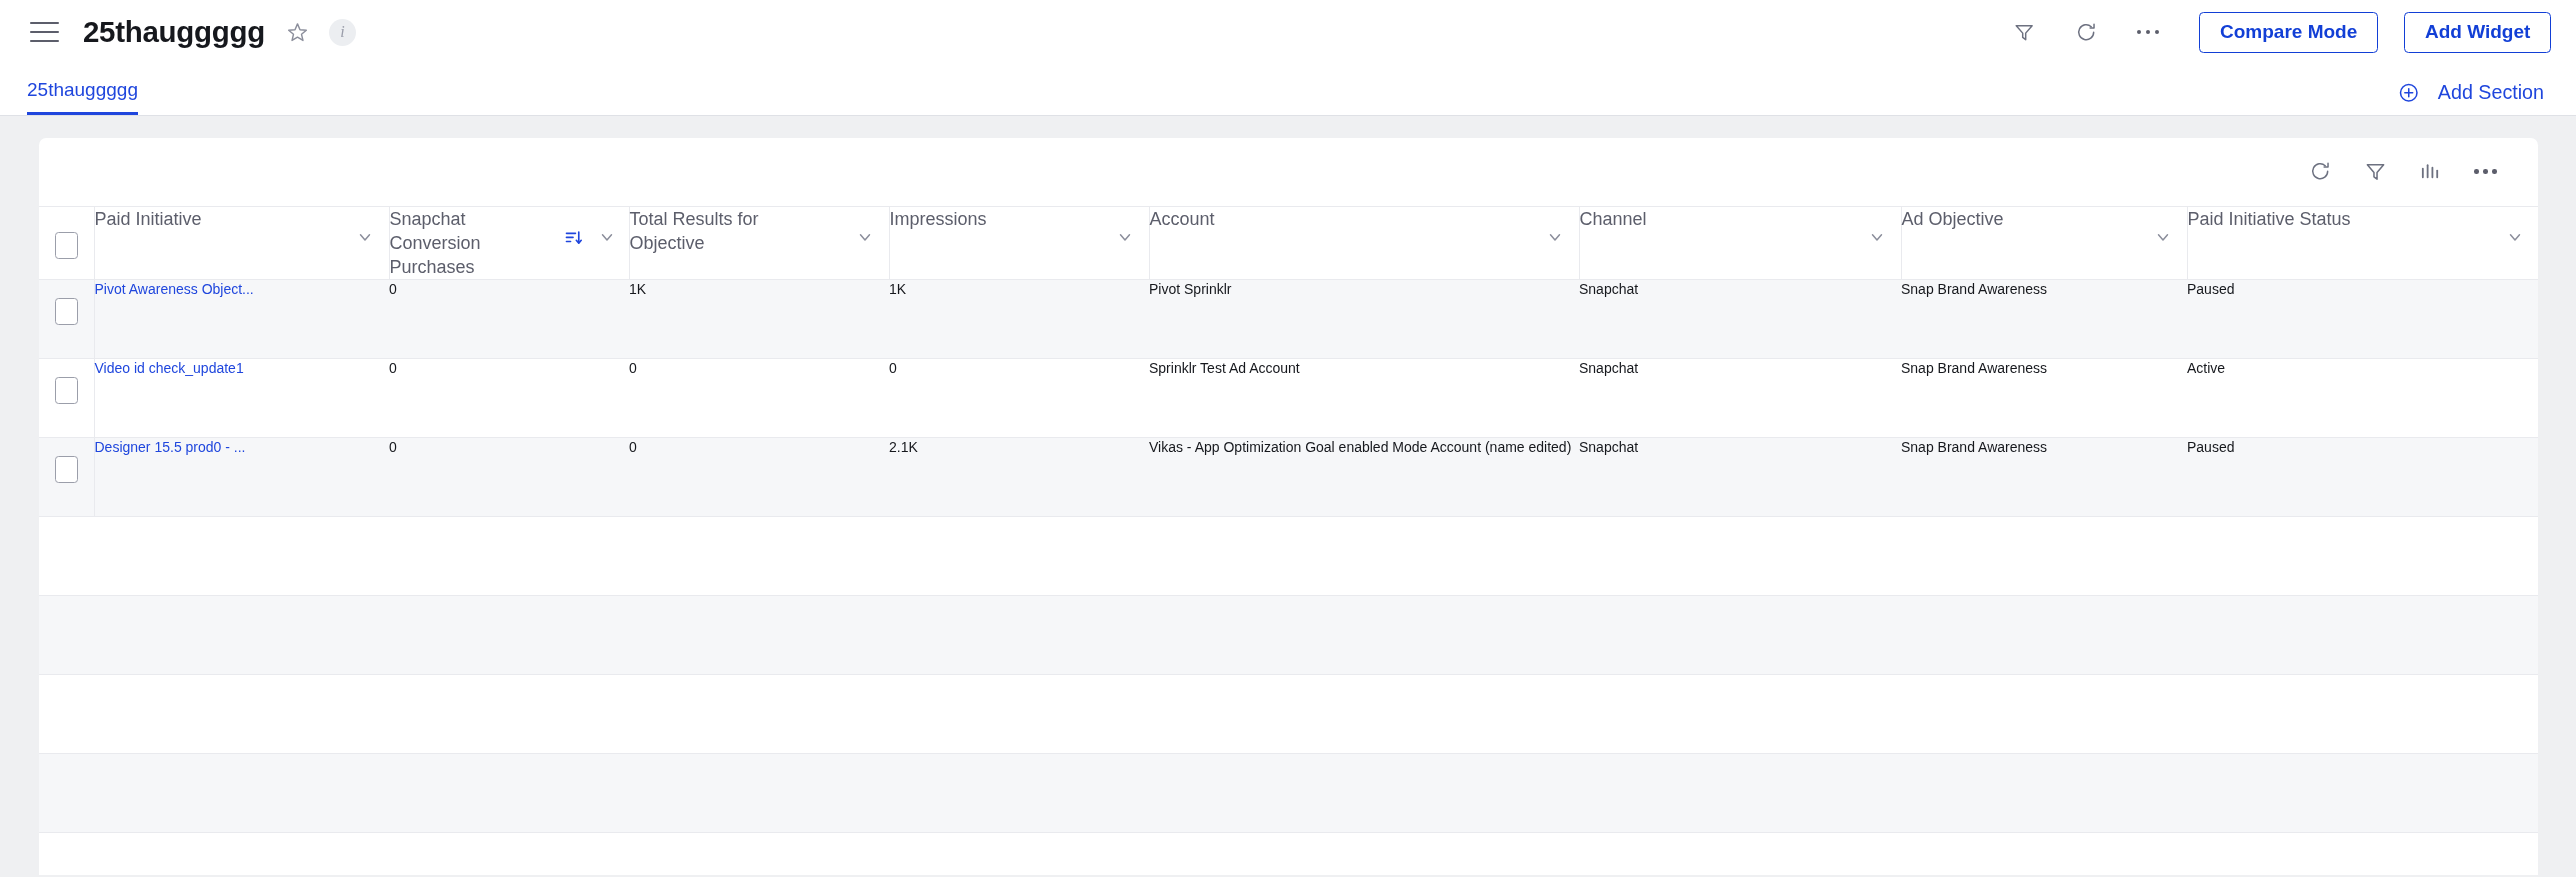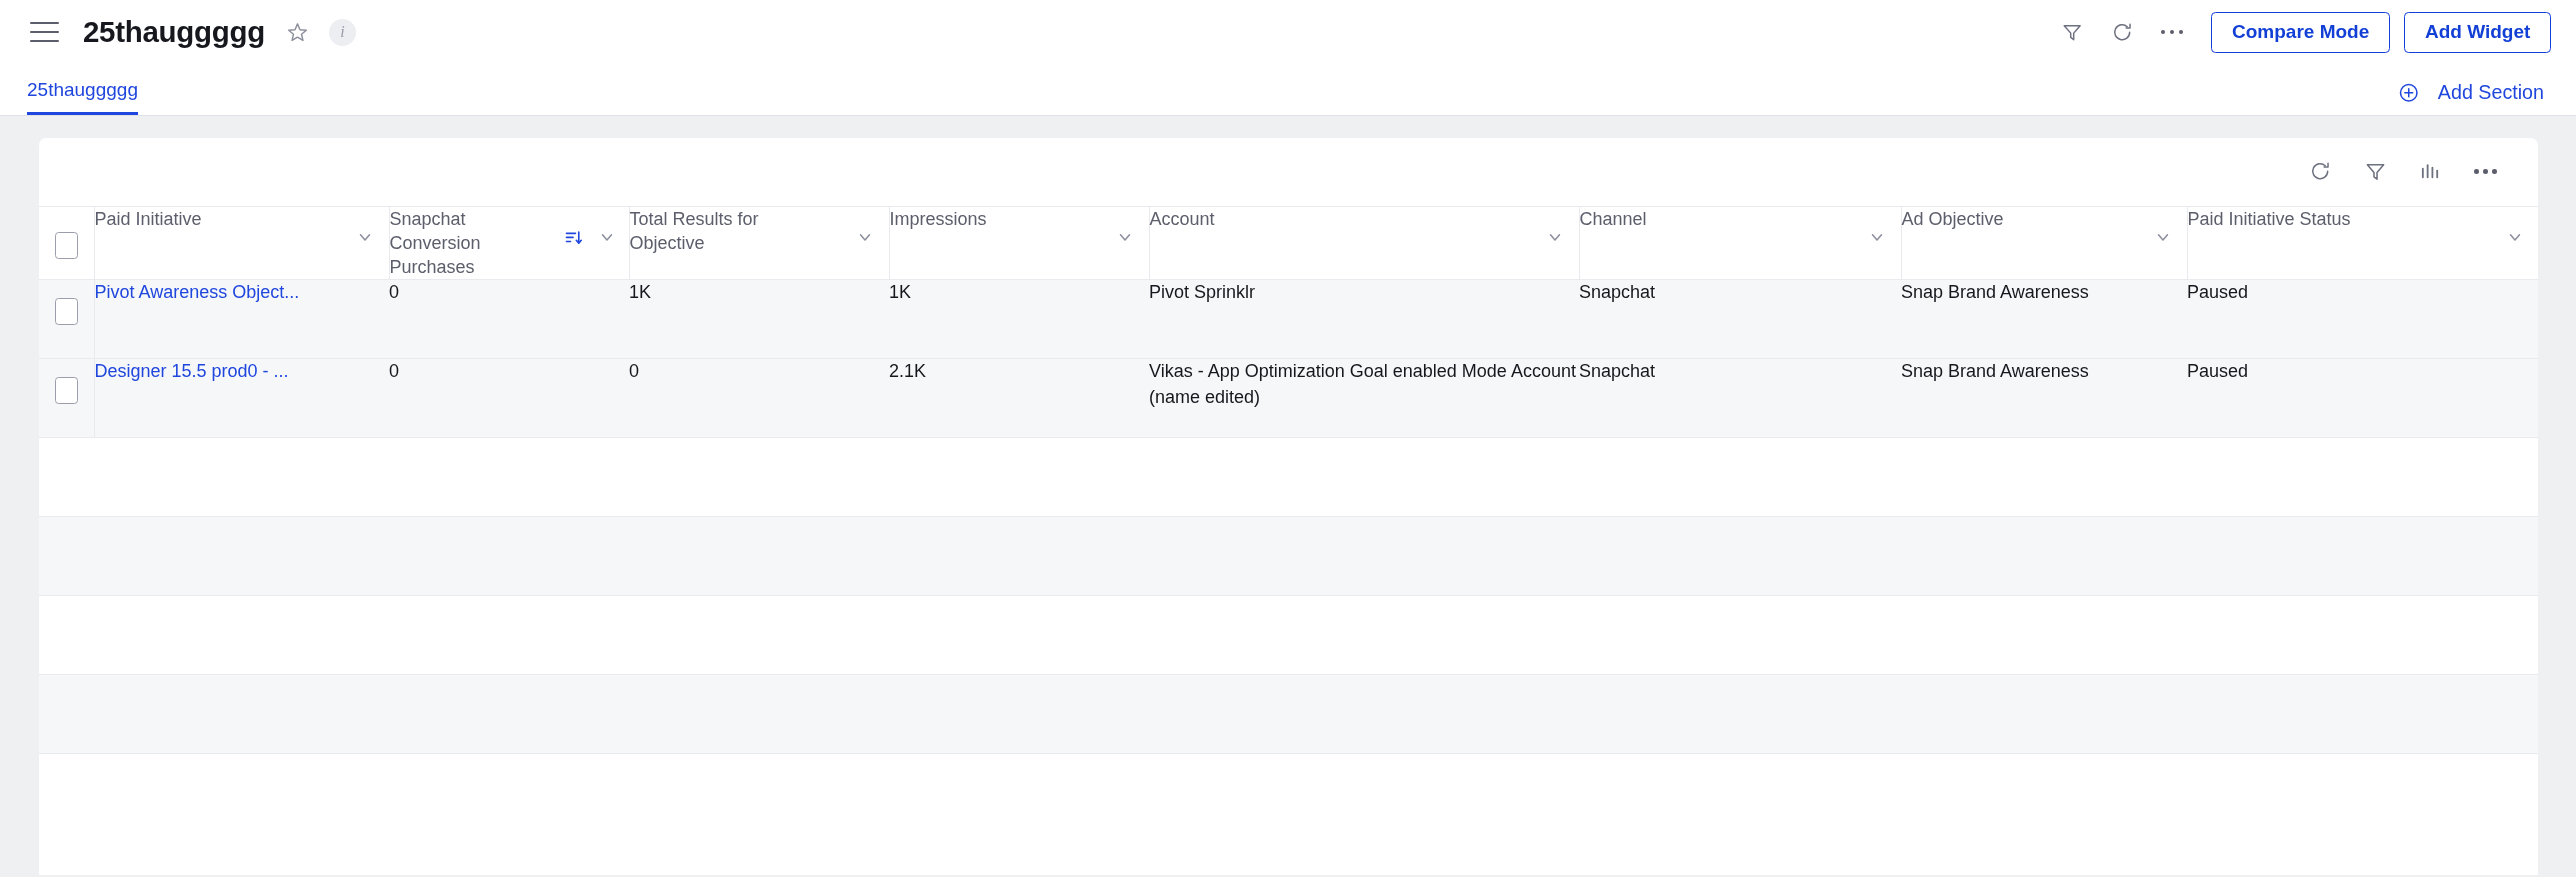--- a/index.html
+++ b/index.html
@@ -54,21 +54,21 @@
     background: #f7f8fa;
     border-radius: 5.4px;
     display: flex; align-items: center; gap: 12.5px;
     cursor: pointer;
   }
   .daterange .dr-label { font-size: 19px; color: #8b8e9b; white-space: nowrap; }
   .daterange .dr-value { font-size: 19px; color: #16181d; font-weight: bold; white-space: nowrap; }
 
   .topbar-right {
     position: absolute; right: 25px; top: 0; height: 64px;
-    display: flex; align-items: center; gap: 0;
+    display: flex; align-items: center; gap: 12px;
   }
   .ticon {
     width: 50px; height: 47px;
     display: flex; align-items: center; justify-content: center;
     cursor: pointer;
   }
   .dots { display: flex; gap: 4.5px; align-items: center; }
   .dots i { width: 4.5px; height: 4.5px; border-radius: 50%; background: #5c5e6b; display:block; }
 
   .btn-outline {
@@ -198,21 +198,21 @@
   .chkwrap {
     display: flex; align-items: center; justify-content: center;
     height: 100%;
   }
   thead .chkwrap { padding-top: 25px; align-items: flex-start; }
 
   tbody tr { height: 79px; }
   tbody tr.alt td { background: #f6f7f9; }
   tbody tr td { background: #ffffff; }
   tbody td {
-    font-size: 18px;
+    font-size: 14px;
     color: #16181d;
     padding: 19.7px 19.7px 0 19.7px;
     line-height: 1.4;
     border-right: none;
   }
   tbody td.checkcol { padding: 0; }
   tbody td.checkcol .chkwrap { padding-top: 18px; align-items: flex-start; }
   tbody td.sep { border-left: 1.8px solid #e9eaee; }
   td a.link {
     color: #1f46dd;
@@ -424,20 +424,35 @@
           </td>
           <td class="sep"><a class="link">Pivot Awareness Object...</a></td>
           <td>0</td>
           <td>1K</td>
           <td>1K</td>
           <td>Pivot Sprinklr</td>
           <td>Snapchat</td>
           <td>Snap Brand Awareness</td>
           <td>Paused</td>
         </tr>
+        <tr>
+          <td class="checkcol">
+            <div class="chkwrap">
+                <span class="chk"></span>
+              </div>
+          </td>
+          <td class="sep"><a class="link">Video id check_update1</a></td>
+          <td>0</td>
+          <td>0</td>
+          <td>0</td>
+          <td>Sprinklr Test Ad Account</td>
+          <td>Snapchat</td>
+          <td>Snap Brand Awareness</td>
+          <td>Active</td>
+        </tr>
         <tr class="alt">
           <td class="checkcol">
             <div class="chkwrap">
                 <span class="chk"></span>
               </div>
           </td>
           <td class="sep"><a class="link">Designer 15.5 prod0 - ...</a></td>
           <td>0</td>
           <td>0</td>
           <td>2.1K</td>

